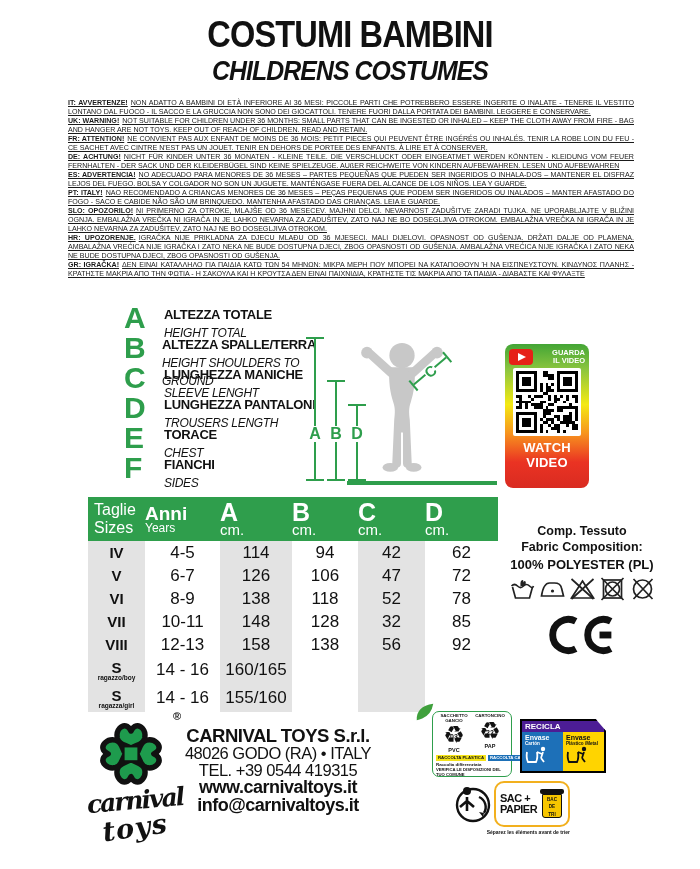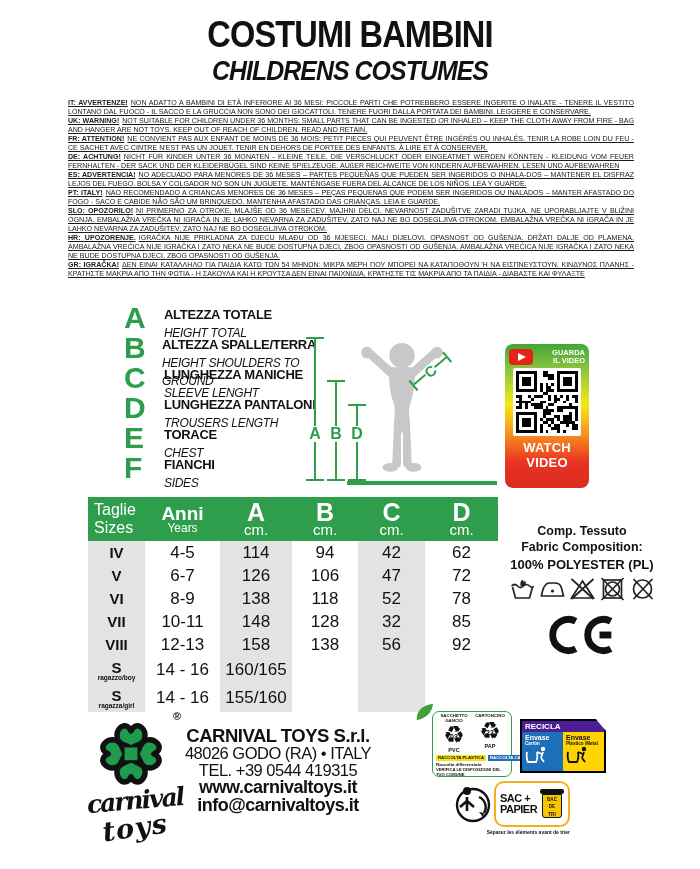--- a/index.html
+++ b/index.html
@@ -47,21 +47,21 @@
   .play::after{content:"";position:absolute;left:9px;top:4px;border-left:8px solid #fff;
                border-top:4px solid transparent;border-bottom:4px solid transparent;}
   .vtoptext{color:#fff;font-weight:900;font-size:7.5px;line-height:8px;text-align:right;letter-spacing:0;}
   .qrbox{width:68px;height:68px;background:#fff;margin:0 auto;padding:3px;box-sizing:border-box;border-radius:2px;}
   .vbottom{color:#fff;font-weight:900;font-size:13px;text-align:center;margin-top:4px;letter-spacing:.2px;}
 
   
   .sizetable{position:absolute;left:88px;top:497px;width:410px;}
   .st-grid{display:grid;grid-template-columns:57px 75px 72px 66px 67px 73px;}
   .st-header{background:#2F9E4C;color:#fff;height:44px;}
-  .st-header .cell{display:flex;flex-direction:column;justify-content:center;align-items:center;}
+  .st-header .cell{display:flex;flex-direction:column;justify-content:center;align-items:flex-start;}
   .st-header .cell.first{align-items:flex-start;padding-left:6px;box-sizing:border-box;}
   .h-sz{font-size:16px;line-height:18px;}
   .h-anni{font-size:19px;font-weight:800;line-height:17px;}
   .h-years{font-size:12px;line-height:12px;}
   .h-let{font-size:25px;font-weight:800;line-height:21px;}
   .h-cm{font-size:15px;line-height:14px;}
   .st-body{position:relative;grid-template-rows:repeat(5,23px) 28px 28px;}
   .stripe{position:absolute;top:0;bottom:0;background:#E3E3E3;z-index:0;}
   .stripe.s1{left:0;width:57px;} .stripe.s3{left:132px;width:72px;} .stripe.s5{left:270px;width:67px;}
   .st-body .cell{position:relative;z-index:1;display:flex;flex-direction:column;

